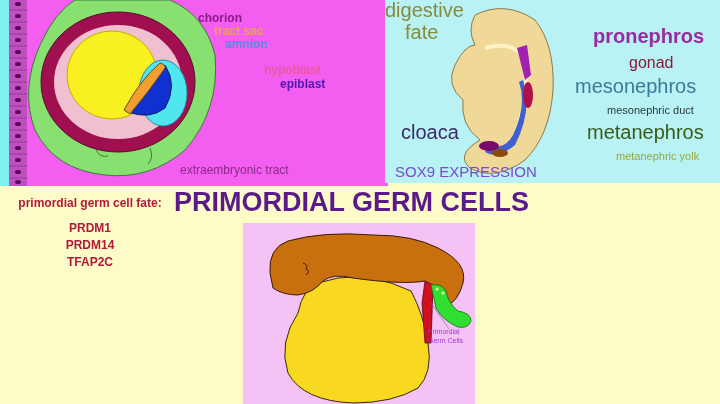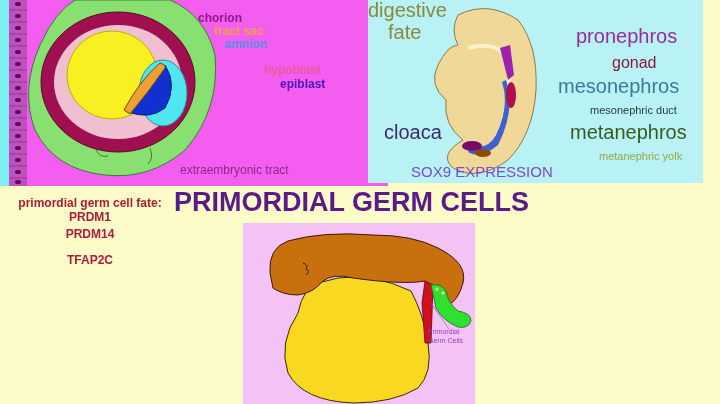--- a/index.html
+++ b/index.html
@@ -63,47 +63,47 @@
     <path d="M150,148 Q154,158 148,164" stroke="#3a7a3a" fill="none" stroke-width="1"></path>
   </svg>
   <span class="lbl" style="left:198px;top:12px;font-size:12px;color:#8b1a8b;">chorion</span>
   <span class="lbl" style="left:214px;top:25px;font-size:12px;color:#e8a24a;">tract sac</span>
   <span class="lbl" style="left:225px;top:38px;font-size:12px;color:#4f8fe0;">amnion</span>
   <span class="lbl" style="left:264px;top:64px;font-size:12px;color:#e85a9a;text-align:center;">hypoblast</span>
   <span class="lbl" style="left:272px;top:78px;font-size:12px;color:#4a1ab0;padding-left:8px;">epiblast</span>
   <span class="lbln" style="left:180px;top:164px;font-size:12px;color:#8b2a8b;">extraembryonic tract</span>
 </div>
 
-<div class="panel" style="left:368px;top:0;width:335px;height:183px;background:#b8f2f5;">
+<div class="panel" style="left:385px;top:0;width:335px;height:183px;background:#b8f2f5;">
   <svg width="335" height="183">
     <path d="M90,15 Q120,0 150,20 Q170,45 168,90 Q165,135 140,160 Q110,182 85,168 Q70,155 95,140 Q75,125 78,100 Q60,85 70,65 Q80,45 90,45 Q82,30 90,15 Z" fill="#f0d898" stroke="#8a7a4a" stroke-width="1"></path>
     <path d="M100,48 Q130,40 140,60 Q145,100 128,140 Q120,155 105,150" fill="none" stroke="#fff2c8" stroke-width="4"></path>
     <path d="M132,48 L142,45 L146,75 L140,80 Z" fill="#a020b0"></path>
     <path d="M138,80 Q148,110 130,145 Q112,160 100,152 L104,146 Q120,150 128,135 Q142,105 134,82 Z" fill="#4060d0"></path>
     <ellipse cx="143" cy="95" rx="5" ry="13" fill="#b0104a"></ellipse>
     <ellipse cx="104" cy="146" rx="10" ry="5" fill="#7a0a6a"></ellipse>
     <ellipse cx="115" cy="153" rx="8" ry="4" fill="#8a4a0a"></ellipse>
   </svg>
   <span class="lbln" style="left:0px;top:0px;font-size:20px;color:#8a8a3a;">digestive</span>
   <span class="lbln" style="left:20px;top:22px;font-size:20px;color:#8a8a3a;">fate</span>
   <span class="lbln" style="left:16px;top:122px;font-size:20px;color:#3a2a6a;">cloaca</span>
-  <span class="lbln" style="left:10px;top:164px;font-size:15px;color:#7a4ad0;margin-left:33px;">SOX9 EXPRESSION</span>
-  <span class="lbln" style="left:208px;top:26px;font-size:20px;color:#9a2aa0;">pronephros</span>
+  <span class="lbln" style="left:10px;top:164px;font-size:15px;color:#7a4ad0;">SOX9 EXPRESSION</span>
+  <span class="lbln" style="left:208px;top:26px;font-size:20px;color:#9a2aa0;font-weight:bold;">pronephros</span>
   <span class="lbln" style="left:244px;top:55px;font-size:16px;color:#8a1a3a;">gonad</span>
   <span class="lbln" style="left:190px;top:76px;font-size:20px;color:#3a7a9a;">mesonephros</span>
   <span class="lbln" style="left:222px;top:105px;font-size:11px;color:#2a3a3a;">mesonephric duct</span>
   <span class="lbln" style="left:202px;top:122px;font-size:20px;color:#3a5a1a;">metanephros</span>
   <span class="lbln" style="left:231px;top:151px;font-size:11px;color:#9aa83a;">metanephric yolk</span>
 </div>
 
 <div style="position:absolute;left:6px;top:196px;width:168px;text-align:center;">
   <div class="" style="font-size:12px;font-weight:bold;color:#b01a3a;white-space:nowrap;">primordial germ cell fate:</div>
-  <div style="font-size:12px;font-weight:bold;color:#b01a3a;margin-top:0;">PRDM1</div>
+  <div style="font-size:12px;font-weight:bold;color:#b01a3a;margin-top:11px;">PRDM1</div>
   <div style="font-size:12px;font-weight:bold;color:#b01a3a;margin-top:3px;">PRDM14</div>
-  <div style="font-size:12px;font-weight:bold;color:#b01a3a;margin-top:12px;">TFAP2C</div>
+  <div style="font-size:12px;font-weight:bold;color:#b01a3a;margin-top:3px;">TFAP2C</div>
 </div>
 
 <div class="lbl" style="left:174px;top:189px;font-size:27px;color:#5a1a8a;">PRIMORDIAL GERM CELLS</div>
 
 <div class="panel" style="left:243px;top:223px;width:232px;height:181px;background:#f5c2f5;">
   <svg width="232" height="181">
     <path d="M75,60 Q60,65 55,90 Q35,120 45,150 Q60,178 110,180 Q150,180 175,165 Q190,150 185,120 Q180,90 168,68 Q130,50 95,55 Z" fill="#f8d820" stroke="#3a2a0a" stroke-width="1"></path>
     <path d="M27,50 Q25,25 45,18 Q80,8 130,12 Q170,12 195,25 Q225,40 220,60 Q215,78 205,82 Q198,78 200,70 Q190,65 182,58 Q160,62 110,55 Q90,50 80,58 Q70,70 55,72 Q40,72 30,65 Z" fill="#c8700e" stroke="#3a1a0a" stroke-width="1"></path>
     <path d="M60,40 Q66,42 63,46 Q68,48 63,52" fill="none" stroke="#3a1a0a" stroke-width="1"></path>
     <path d="M182,58 L190,62 L188,120 L182,120 L179,80 Z" fill="#d01020" stroke="#5a0a0a" stroke-width="0.8"></path>

